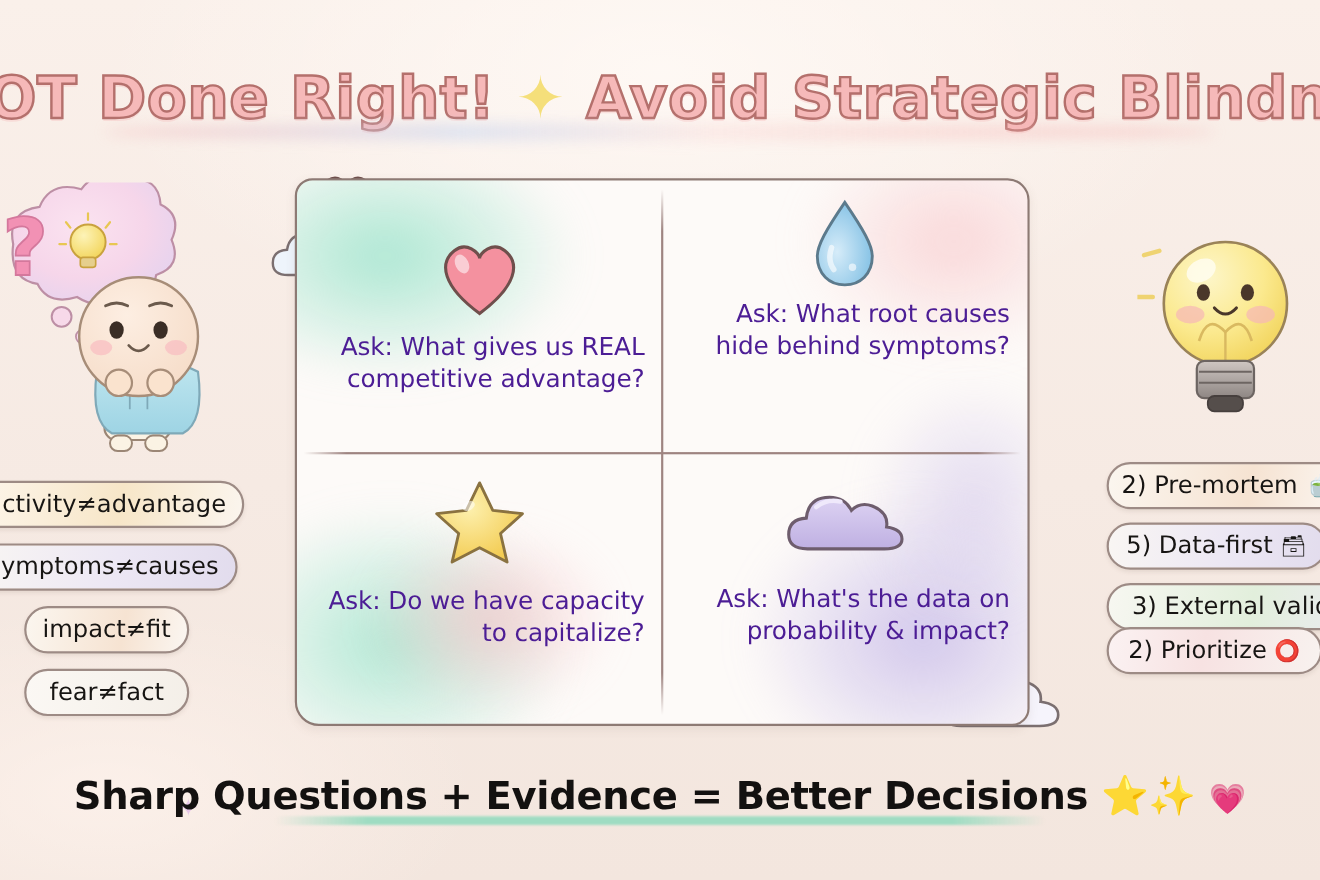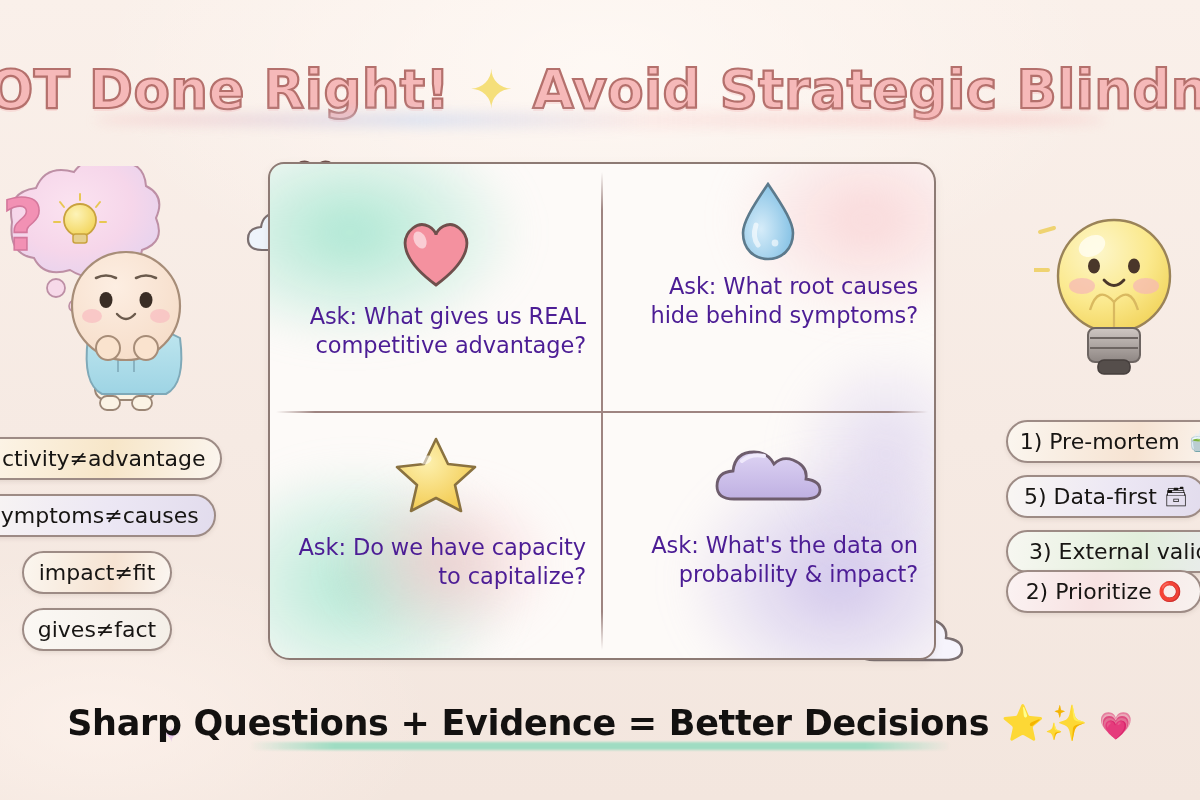--- a/index.html
+++ b/index.html
@@ -348,25 +348,25 @@
 <div class="pill p-amber lp1">
   <span>activity≠advantage</span>
 </div>
 <div class="pill p-lilac lp2">
   <span>symptoms≠causes</span>
 </div>
 <div class="pill p-peach lp3">
   <span>impact≠fit</span>
 </div>
 <div class="pill p-plain lp4">
-  <span>gives≠fact</span>
+  <span>fear≠fact</span>
 </div>
 
 <div class="pill p-peach rp1">
-  <span>1) Pre-mortem</span>
+  <span>2) Pre-mortem</span>
   <span class="pill-emoji">🍵</span>
 </div>
 <div class="pill p-lilac rp2">
   <span>5) Data-first</span>
   <span class="pill-emoji">🗃</span>
 </div>
 <div class="pill p-mint rp3">
   <span>3) External valida</span>
 </div>
 <div class="pill p-rose rp4">

